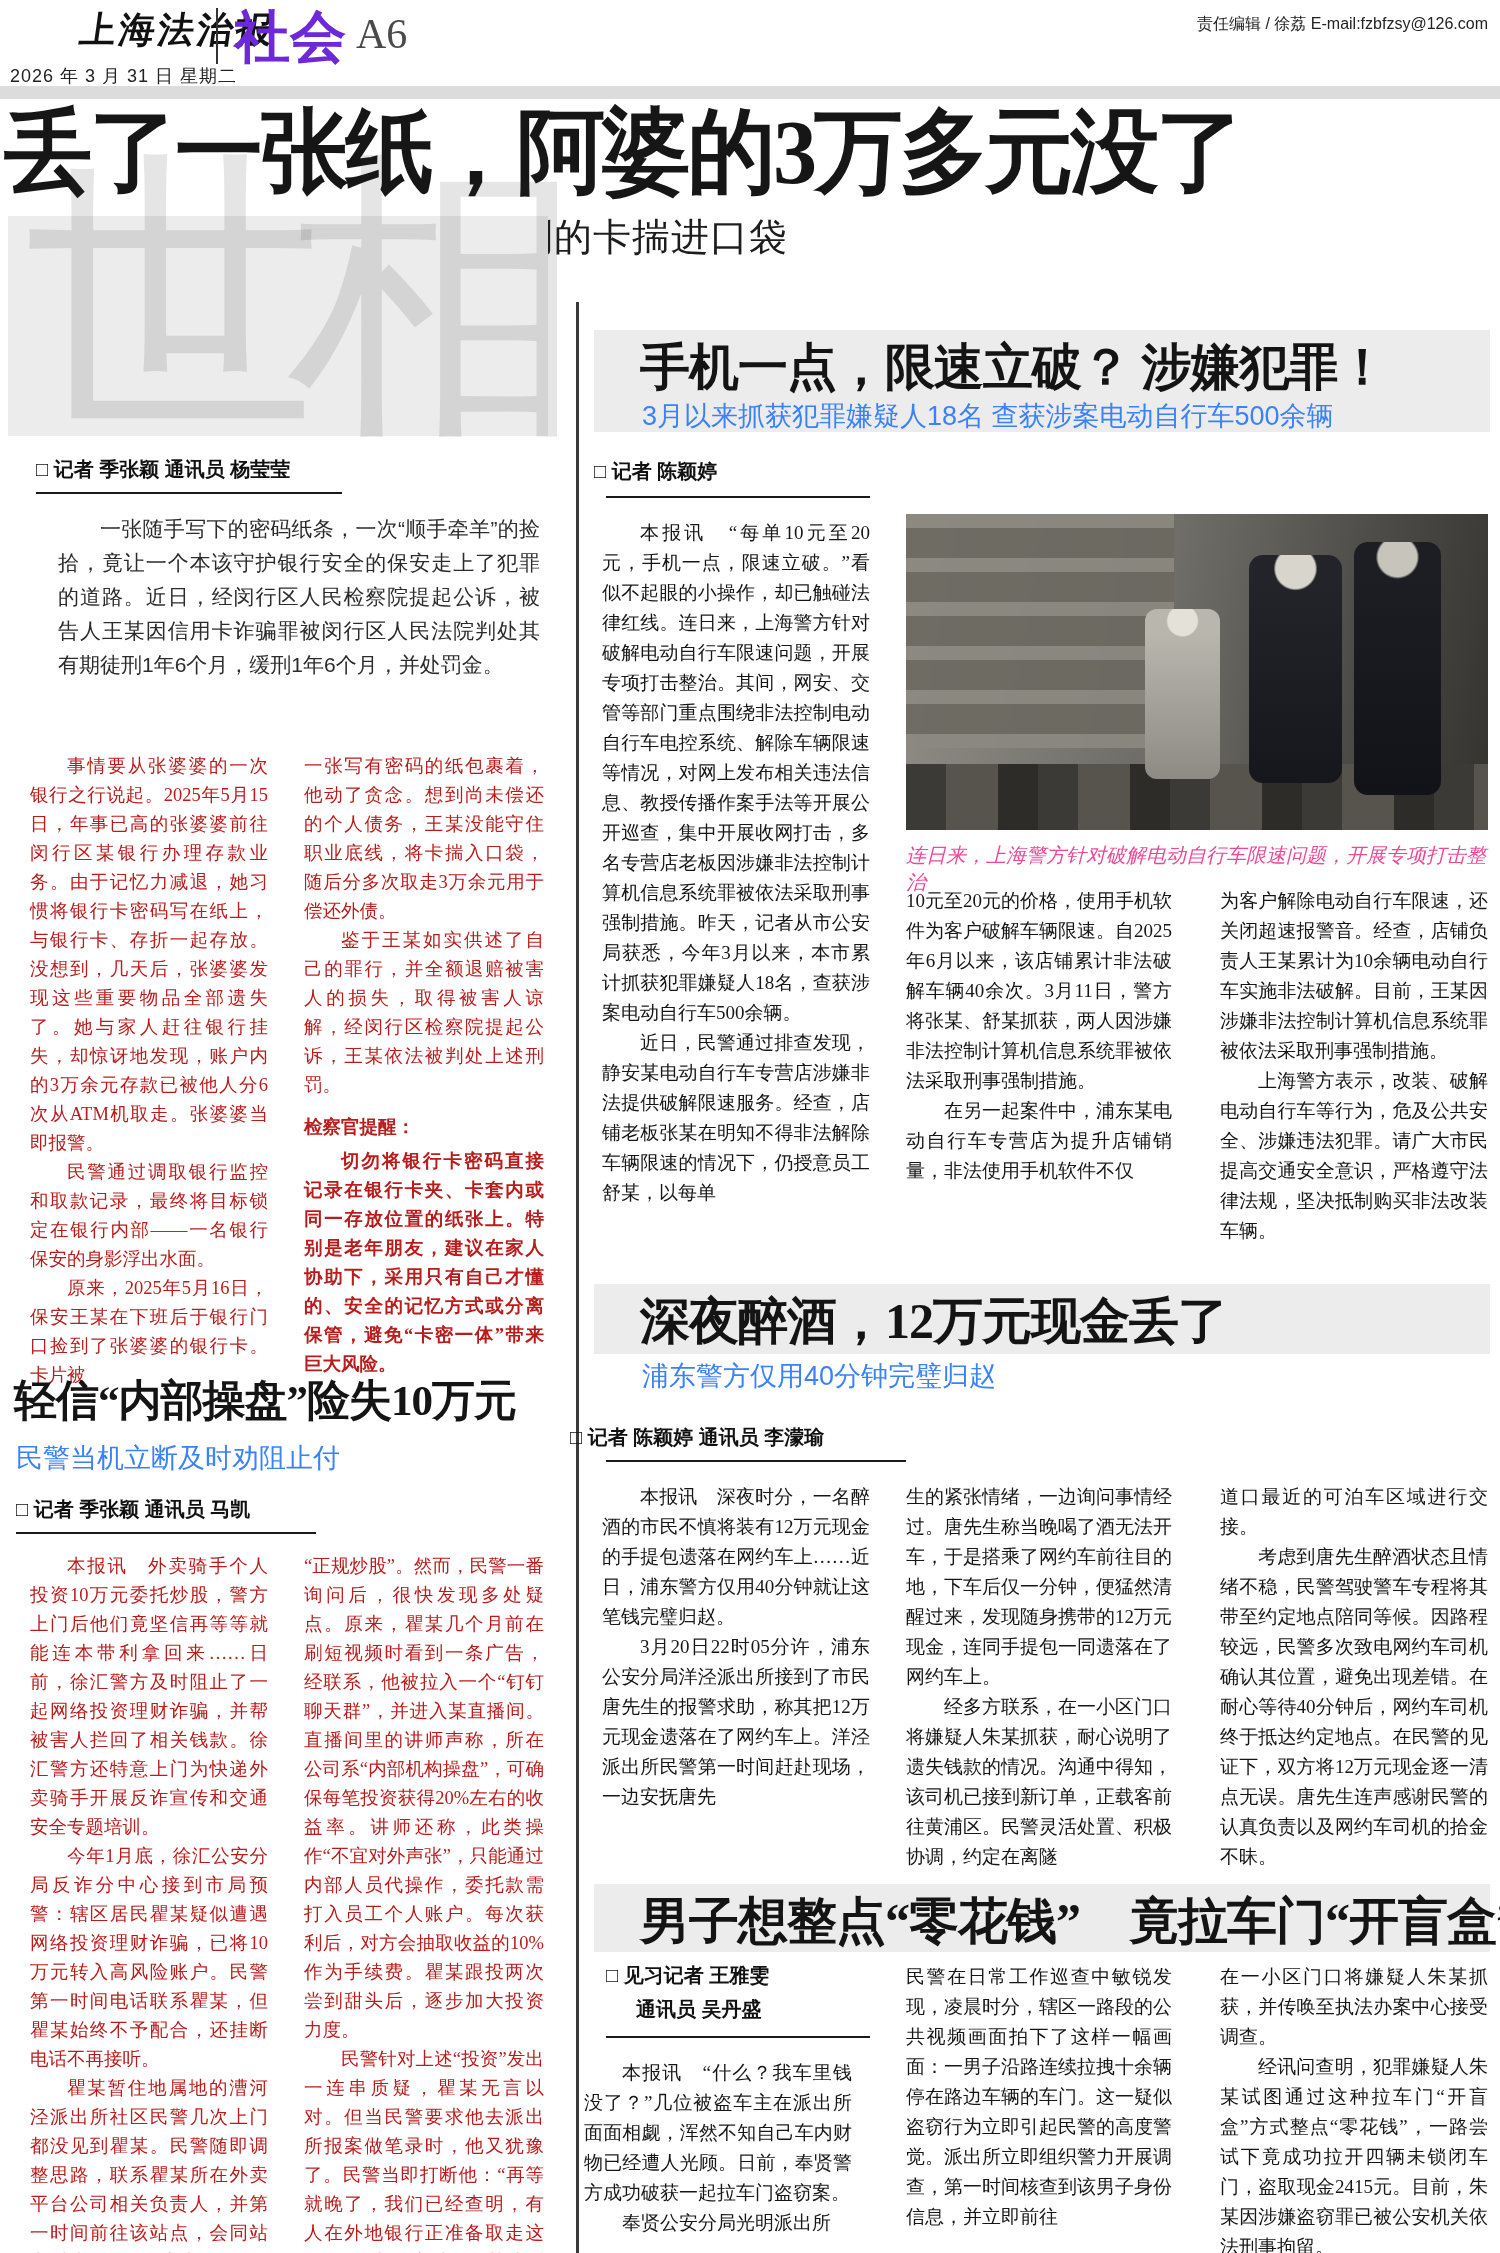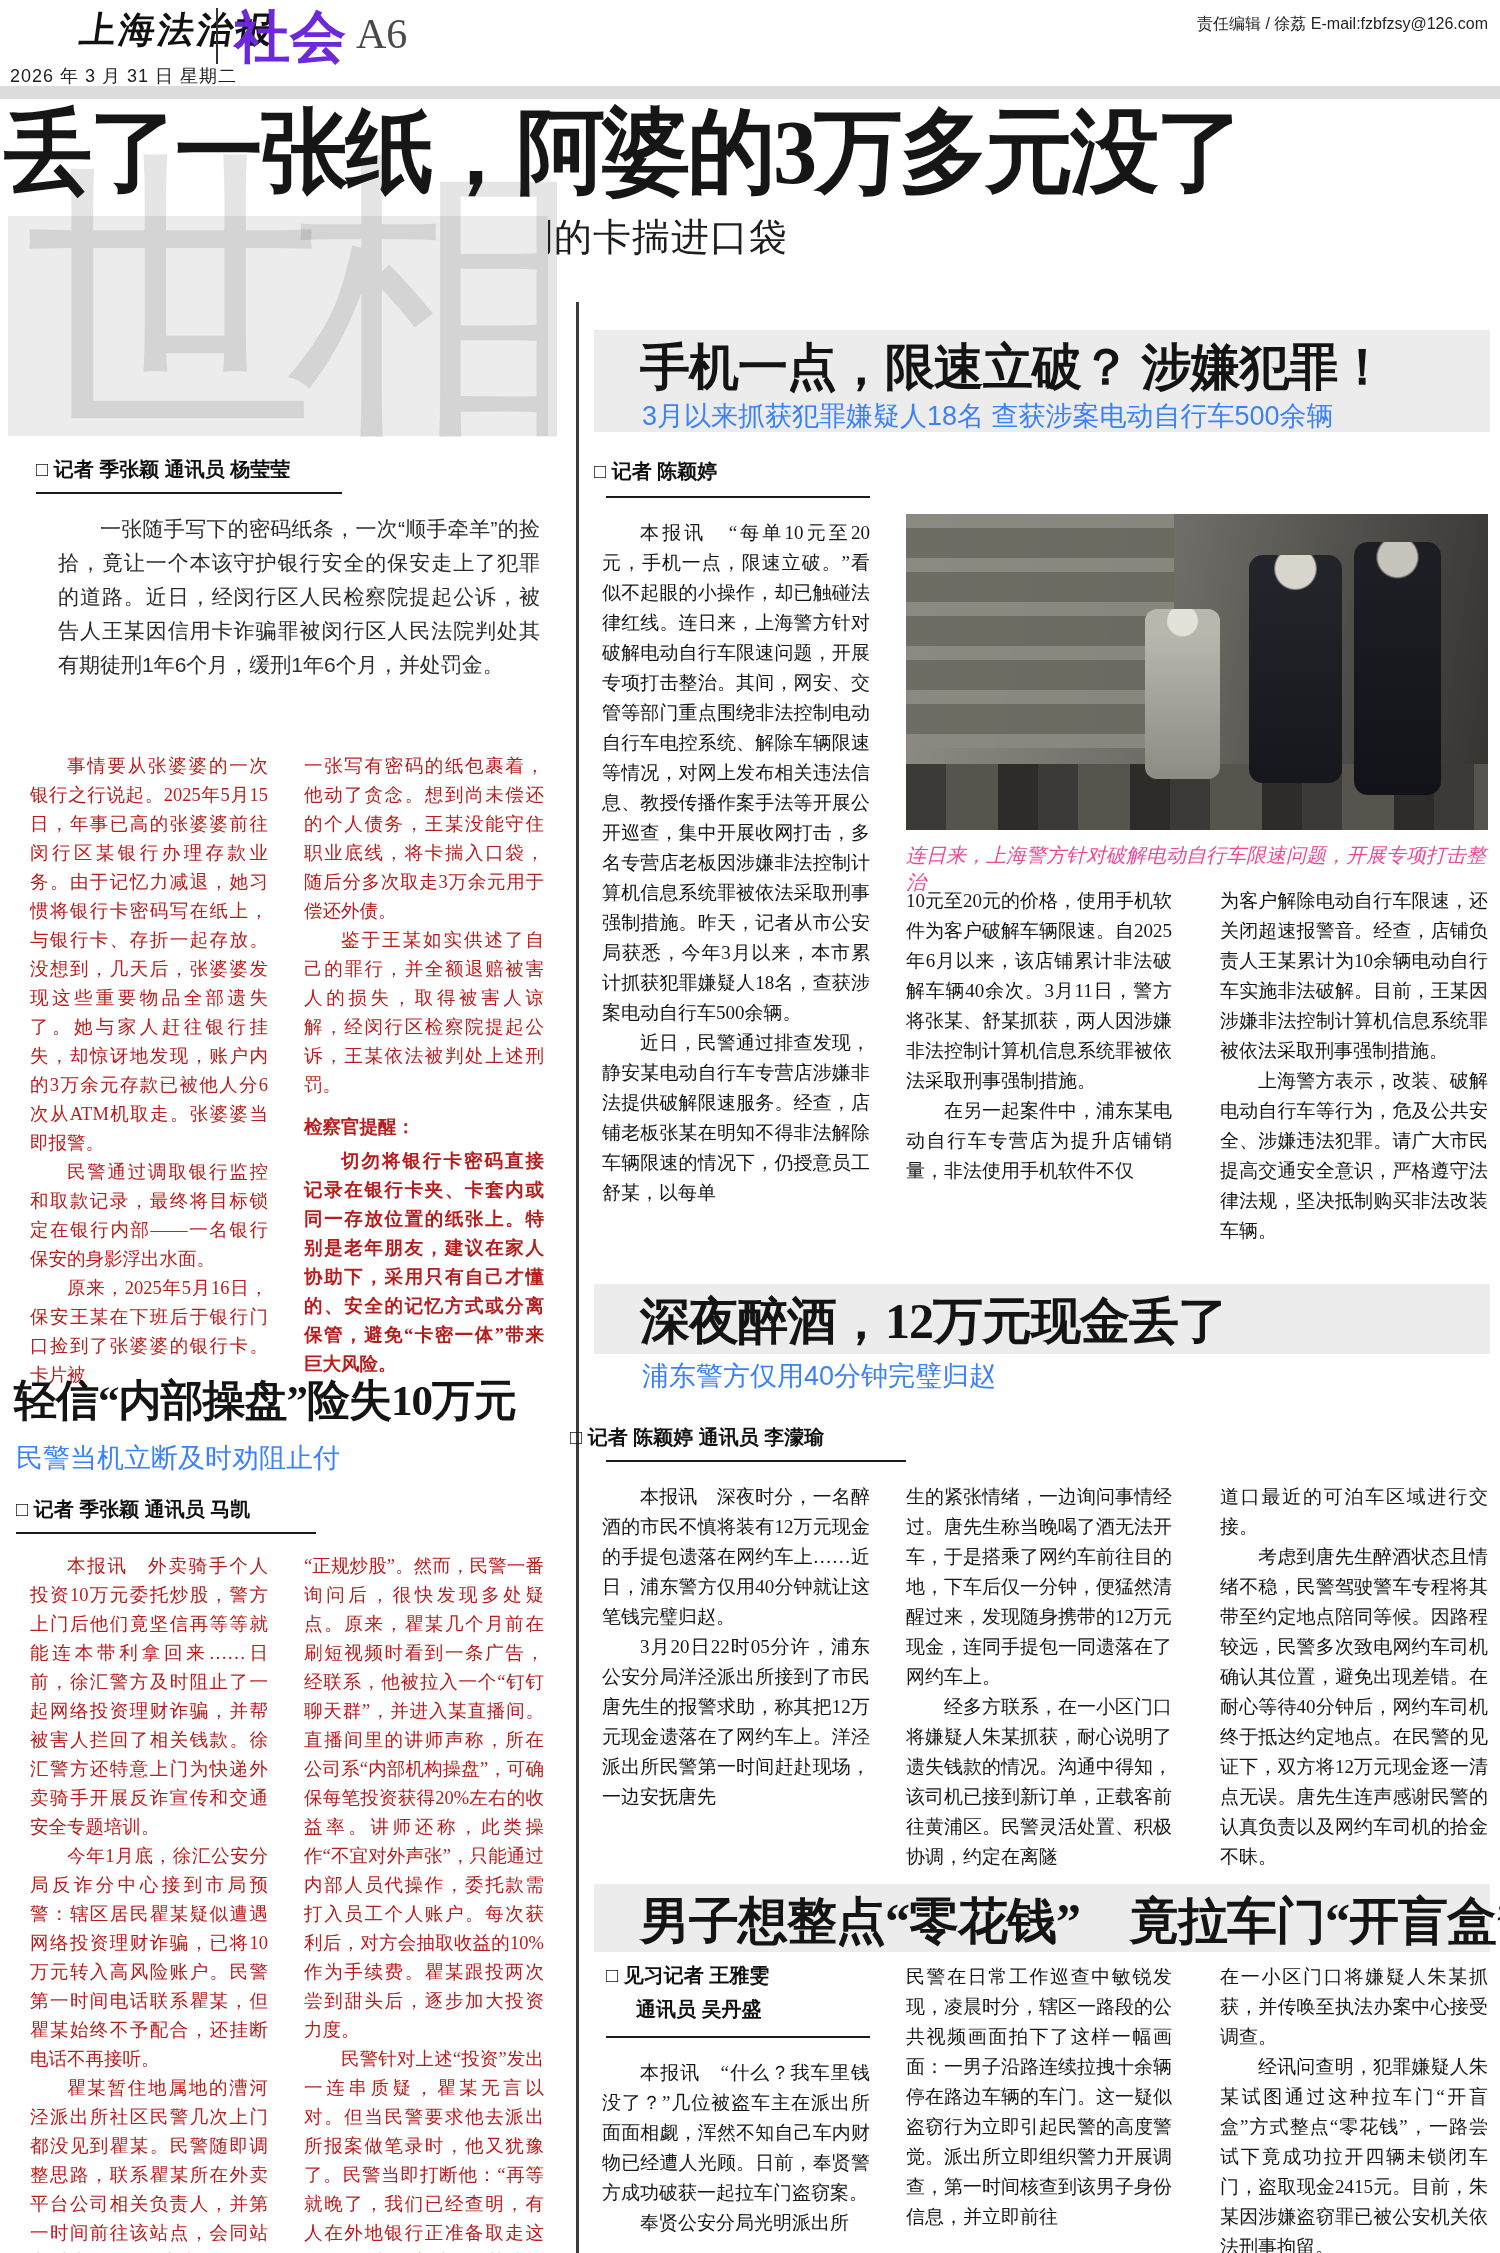--- a/index.html
+++ b/index.html
@@ -155,21 +155,21 @@
     <p class="cont">道口最近的可泊车区域进行交接。</p>
     <p>考虑到唐先生醉酒状态且情绪不稳，民警驾驶警车专程将其带至约定地点陪同等候。因路程较远，民警多次致电网约车司机确认其位置，避免出现差错。在耐心等待40分钟后，网约车司机终于抵达约定地点。在民警的见证下，双方将12万元现金逐一清点无误。唐先生连声感谢民警的认真负责以及网约车司机的拾金不昧。</p>
   </div>
 
   <div class="abs graybox" style="left:594px;top:1884px;width:896px;height:68px;"></div>
   <div class="abs h-lg" style="left:640px;top:1888px;">男子想整点“零花钱”　竟拉车门“开盲盒”</div>
   <div class="abs byline" style="left:606px;top:1962px;">□ 见习记者 王雅雯</div>
   <div class="abs byline" style="left:636px;top:1996px;">通讯员 吴丹盛</div>
   <div class="abs rule" style="left:606px;top:2036px;width:264px;"></div>
 
-  <div class="abs col colR" style="left:602px;top:2058px;width:268px;">
+  <div class="abs col colR" style="left:584px;top:2058px;width:268px;">
     <p>本报讯　“什么？我车里钱没了？”几位被盗车主在派出所面面相觑，浑然不知自己车内财物已经遭人光顾。日前，奉贤警方成功破获一起拉车门盗窃案。</p>
     <p>奉贤公安分局光明派出所</p>
   </div>
   <div class="abs col colR" style="left:906px;top:1962px;width:266px;">
     <p class="cont">民警在日常工作巡查中敏锐发现，凌晨时分，辖区一路段的公共视频画面拍下了这样一幅画面：一男子沿路连续拉拽十余辆停在路边车辆的车门。这一疑似盗窃行为立即引起民警的高度警觉。派出所立即组织警力开展调查，第一时间核查到该男子身份信息，并立即前往</p>
   </div>
   <div class="abs col colR" style="left:1220px;top:1962px;width:268px;">
     <p class="cont">在一小区门口将嫌疑人朱某抓获，并传唤至执法办案中心接受调查。</p>
     <p>经讯问查明，犯罪嫌疑人朱某试图通过这种拉车门“开盲盒”方式整点“零花钱”，一路尝试下竟成功拉开四辆未锁闭车门，盗取现金2415元。目前，朱某因涉嫌盗窃罪已被公安机关依法刑事拘留。</p>
   </div>

